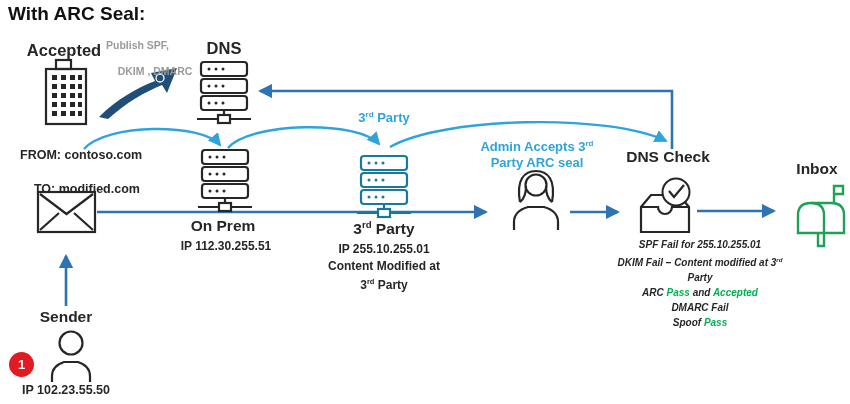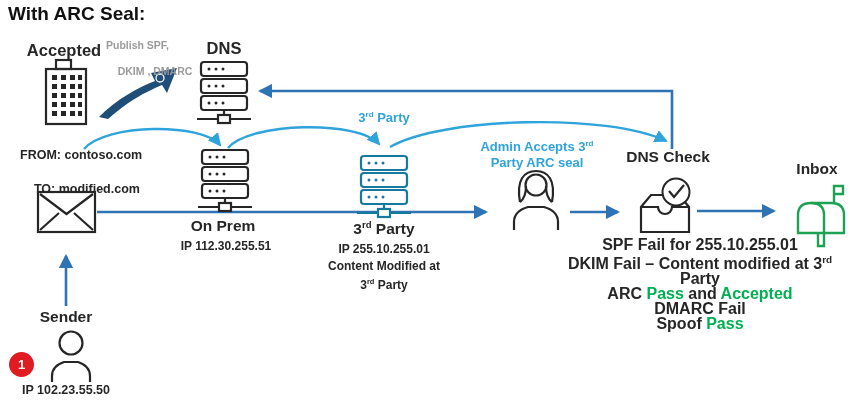--- a/index.html
+++ b/index.html
@@ -10,21 +10,21 @@
   #wires{position:absolute;left:0;top:0;}
   .lbl{position:absolute;font-weight:700;color:var(--ink,#262626);white-space:pre;}
   .ctr{text-align:center;}
   .title{font-size:19px;font-weight:800;color:#111;}
   .node{font-size:15.5px;}
   .big{font-size:16.5px;}
   .ip{font-size:12px;}
   .accent{color:var(--light-blue,#2fa3dc);font-size:13px;line-height:15px;}
   .small-note{font-size:10.5px;font-weight:600;color:var(--gray,#9a9a9a);line-height:13px;}
   .fromto{font-size:12.5px;line-height:17px;}
-  .results{font-size:16px;line-height:15px;}
+  .results{font-size:10px;line-height:15px;font-style:italic;}
   .mod{font-size:12px;line-height:15px;}
   sup{font-size:.62em;}
   .badge{
     position:absolute;width:25px;height:25px;border-radius:50%;
     background:var(--red,#e11b22);color:#fff;font-size:13px;font-weight:700;
     display:flex;align-items:center;justify-content:center;
   }
 </style>
 </head>
 <body>

